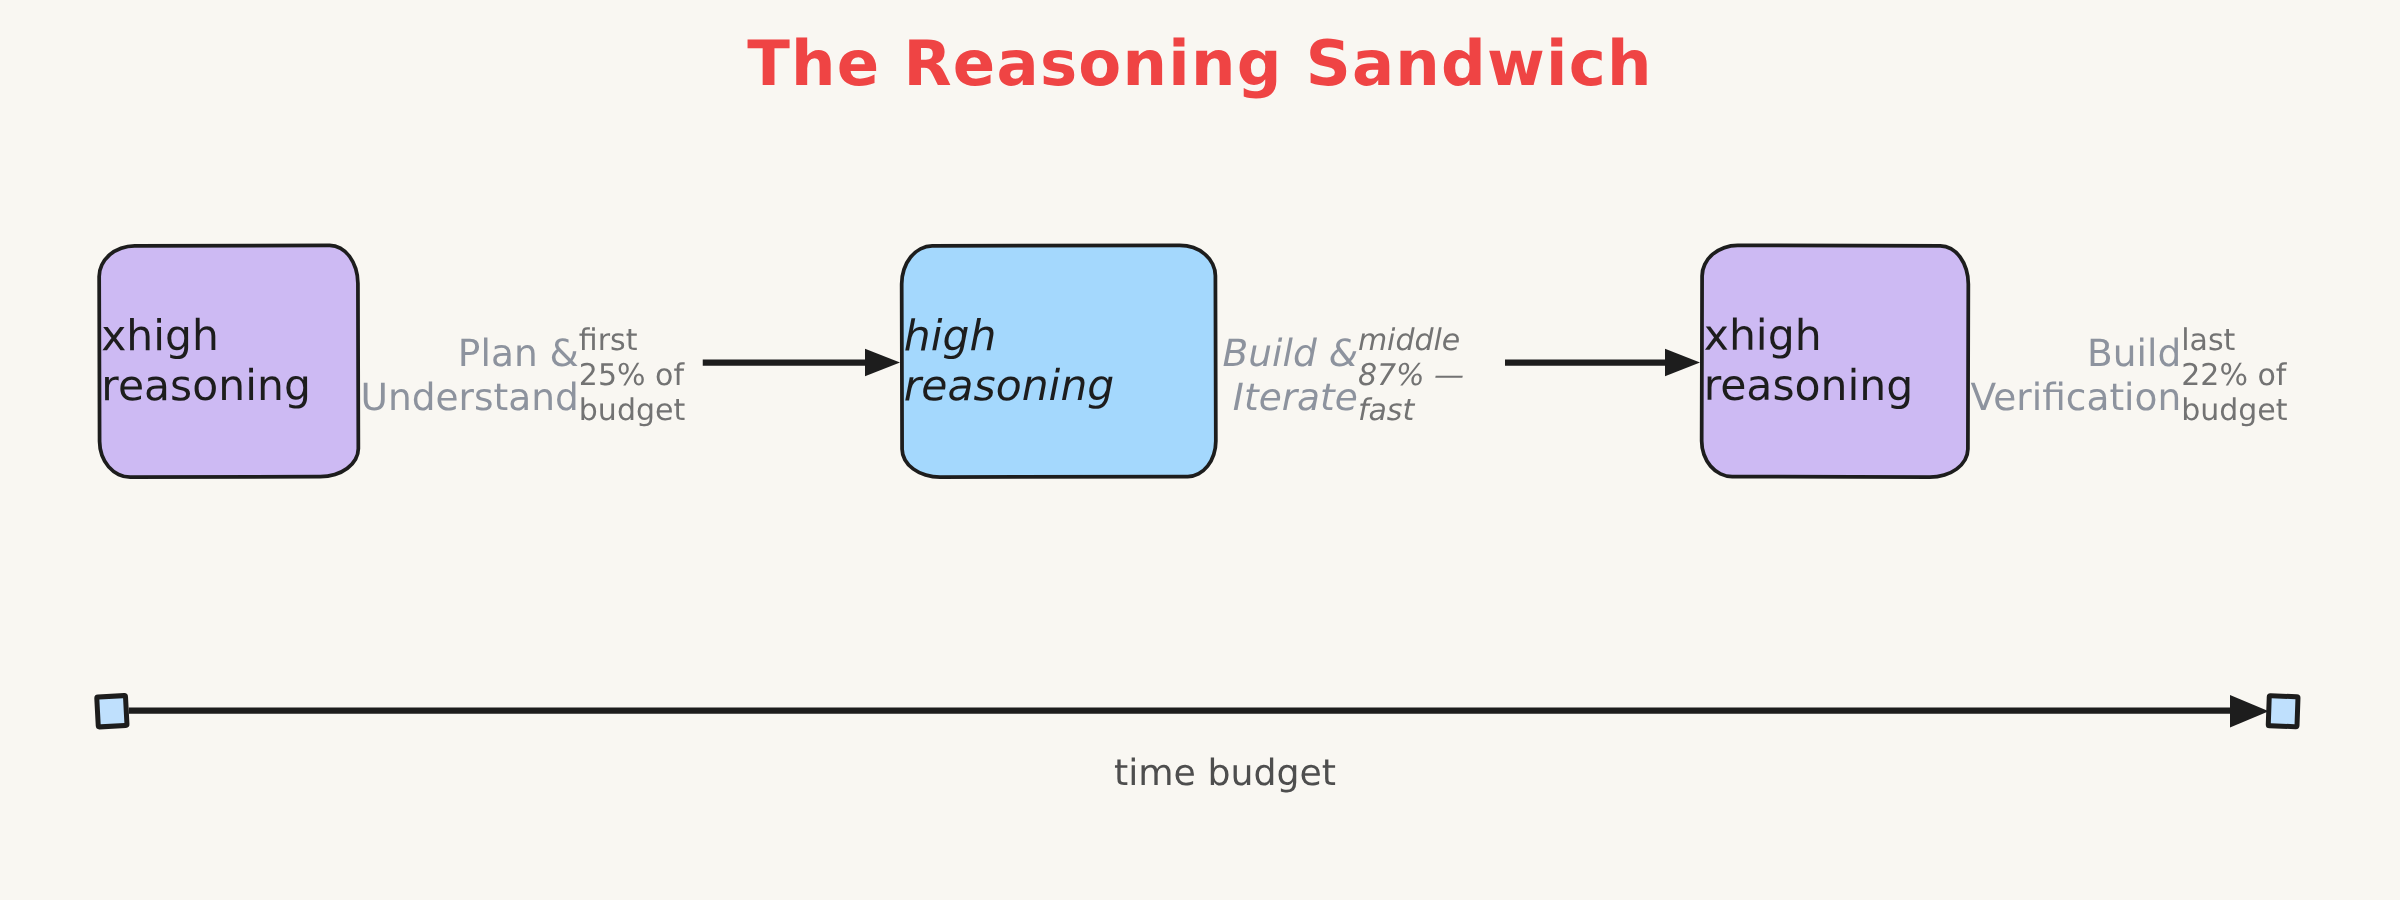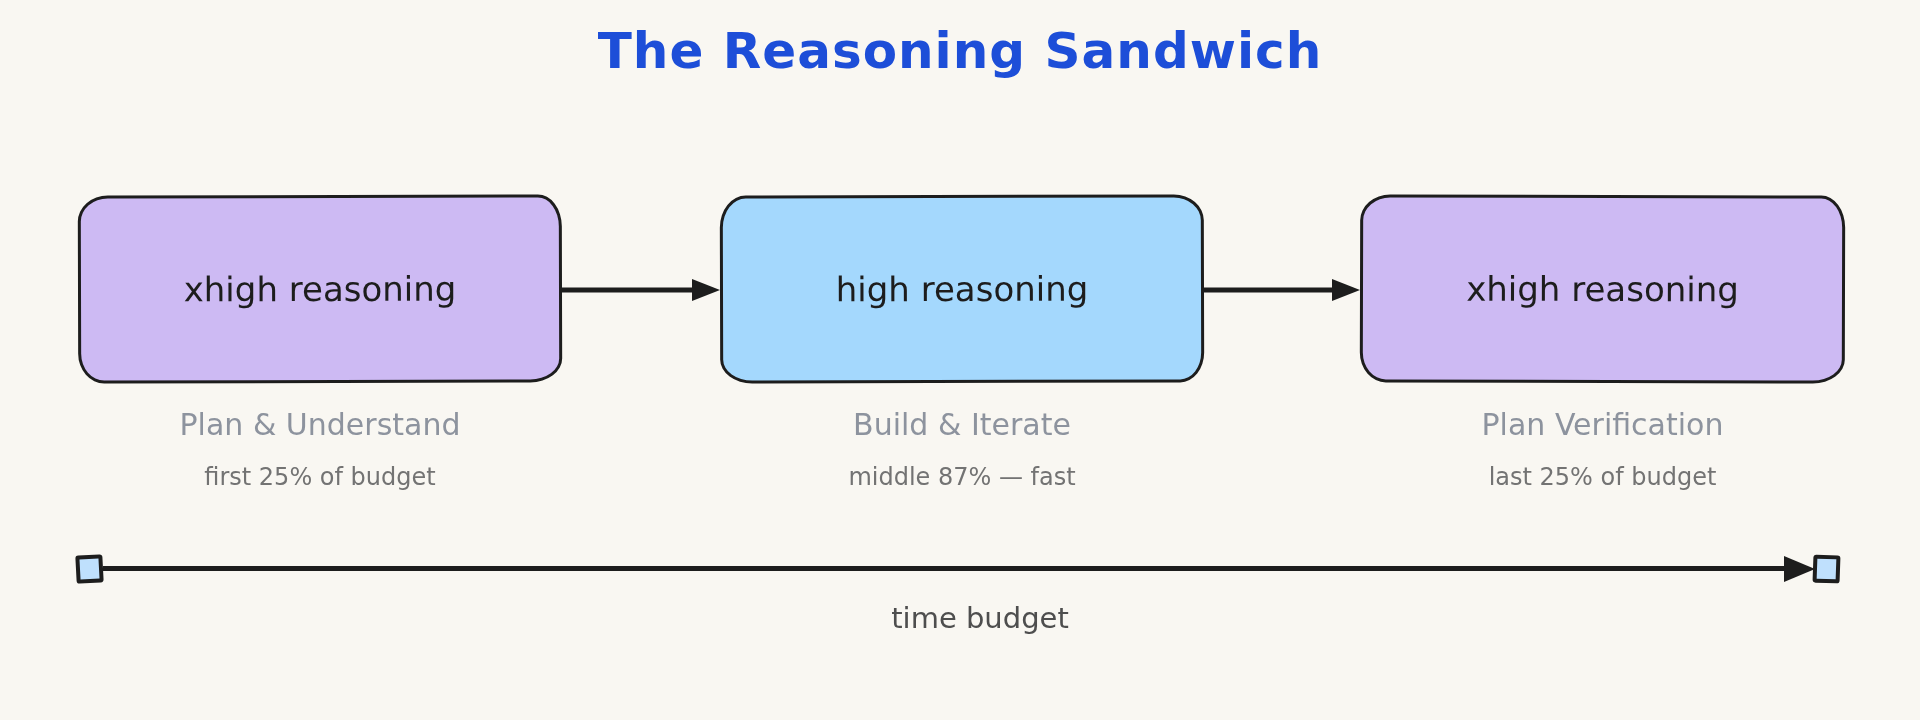--- a/index.html
+++ b/index.html
@@ -11,29 +11,29 @@
   }
   .canvas {
     position:relative;
     width:1920px; height:720px;
     background:#f9f7f2;
     overflow:hidden;
   }
   .title {
     position:absolute; top:22px; left:0; right:0;
     text-align:center;
-    font-size:50px; font-weight:700; color:#1d4ed8;
+    font-size:50px; font-weight:700; color:#ef4444;
     letter-spacing:1px;
   }
   .stage {
     position:absolute; top:195px;
-    display:flex; flex-direction:column; align-items:center;
+    display:flex; flex-direction:row; align-items:center;
   }
   .s0 { left:78px;   width:484px; }
-  .s1 { left:720px;  width:484px; }
+  .s1 { left:720px;  width:484px;font-style:italic; }
   .s2 { left:1360px; width:485px; }
   .box {
     width:100%; height:188px;
     border:3.5px solid #1d1d1d;
     border-radius:30px 24px 32px 26px / 26px 32px 24px 30px;
     display:flex; align-items:center; justify-content:center;
     font-size:34px; color:#1d1d1d;
     background:var(--fill,#ddd);
     box-shadow: var(--sx,0) var(--sy,0) 0 1px var(--shadow,transparent);
     transform:rotate(-0.15deg);
@@ -115,22 +115,22 @@
     <svg viewBox="0 0 156 28" preserveAspectRatio="none" aria-hidden="true">
       <line x1="0" y1="14" x2="132" y2="14" stroke="currentColor" stroke-width="5"></line>
       <polygon points="128,3 156,14 128,25" fill="currentColor"></polygon>
     </svg>
   </div>
 
   <div class="stage s2">
     <div class="box" style="--fill: #cdbaf3;">
       <span>xhigh reasoning</span>
     </div>
-    <div class="caption">Plan Verification</div>
-    <div class="subcaption">last 25% of budget</div>
+    <div class="caption">Build Verification</div>
+    <div class="subcaption">last 22% of budget</div>
   </div>
 
   <div class="tl-line" style="background-color: rgb(29, 29, 29);"></div>
   <div class="tl-arrowhead" style="border-left-color: rgb(29, 29, 29);"></div>
   <div class="tl-square sq-left" style="--fill: #bfe0fd;"></div>
   <div class="tl-square sq-right" style="--fill: #bfe0fd;"></div>
   <div class="tl-label">time budget</div>
 
 </div>
 

